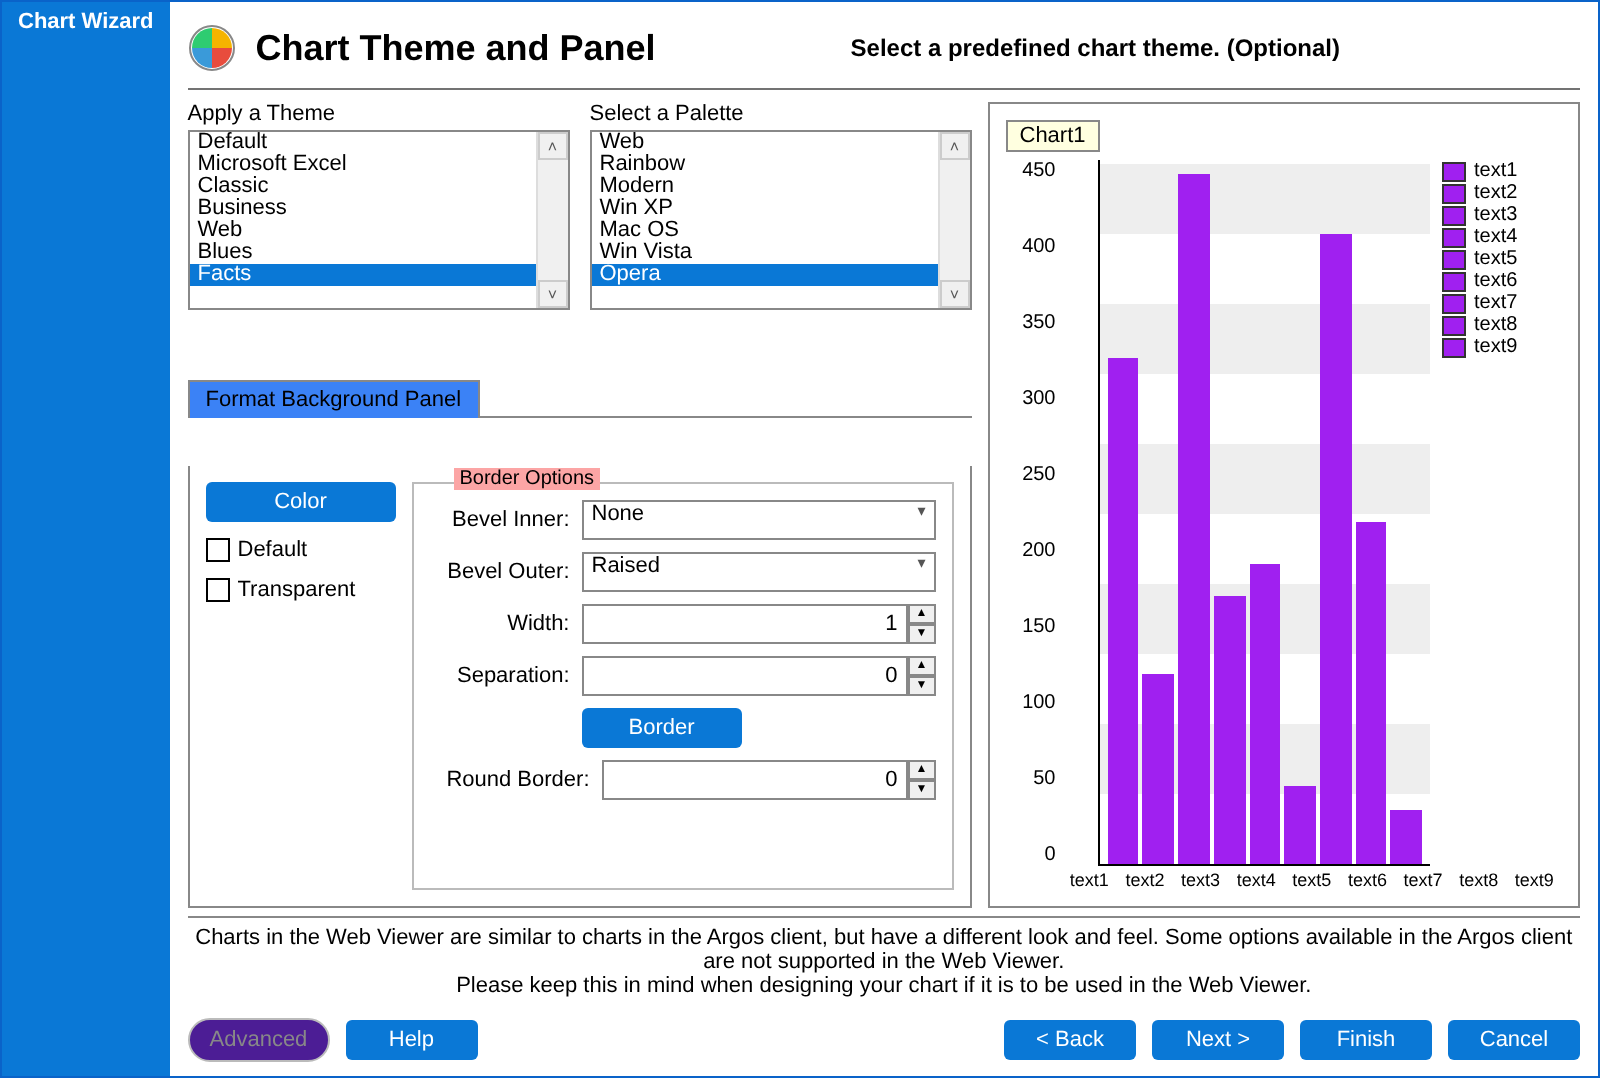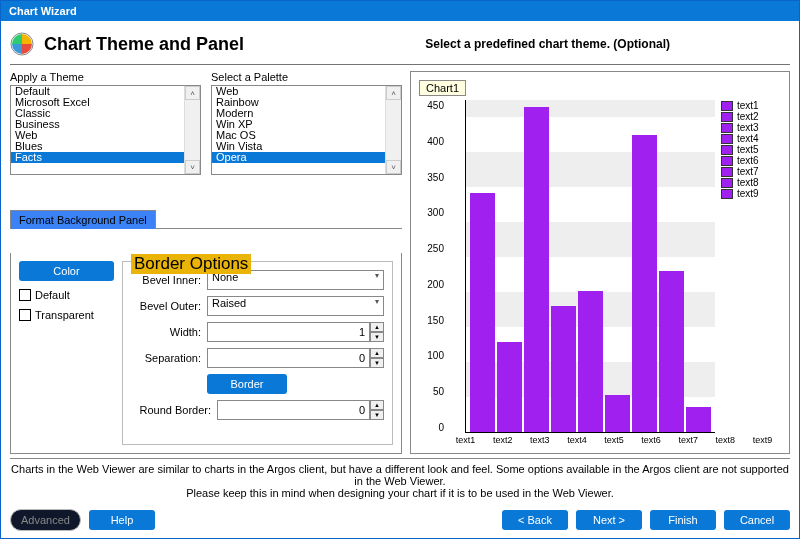--- a/index.html
+++ b/index.html
@@ -1,17 +1,17 @@
 <!DOCTYPE html>
 <html><head>
 <meta charset="utf-8">
 <style>
   * { box-sizing: border-box; font-family: "Segoe UI", Tahoma, sans-serif; }
   body { margin: 0; background: #fff; }
-  .window { width: 800px; height: 539px; border: 1px solid #0a63c9; display: flex; flex-direction: column; }
+  .window { width: 800px; height: 539px; border: 1px solid #0a63c9; display: flex; flex-direction: row; }
   .titlebar { background: #0a78d6; color: #fff; font-size: 11px; font-weight: bold; padding: 4px 8px; }
   .content { flex: 1; display: flex; flex-direction: column; padding: 5px 9px 5px 9px; overflow: hidden; }
   .header-row { display: flex; align-items: center; padding: 6px 0 8px 0; border-bottom: 1px solid #737373; }
   .icon-circle { width: 24px; height: 24px; margin-right: 10px; }
   .icon-circle svg { width: 24px; height: 24px; }
   .page-title { font-size: 18px; font-weight: bold; flex: 0 0 auto; }
   .page-subtitle { font-size: 12px; font-weight: bold; margin-left: auto; padding-right: 120px; }
   .main-row { display: flex; flex: 1; margin-top: 6px; min-height: 0; }
   .left-col { width: 400px; display: flex; flex-direction: column; padding-right: 8px; gap: 24px; }
   .right-col { flex: 1; border: 1px solid #888; padding: 8px; display: flex; flex-direction: column; position: relative; }
@@ -26,21 +26,21 @@
   .scroll-arrow { height: 14px; line-height: 14px; width: 100%; text-align: center; background: #f0f0f0; border: 1px solid #ccc; }
   .tab-row { margin-top: 10px; display: flex; border-bottom: 1px solid #888; }
   .tab { font-size: 11px; padding: 3px 8px; border: 1px solid #888; border-bottom: none; background: #efefef; position: relative; top: 1px; }
   .tab.active { background: #3b82f6; }
   .panel-body { border: 1px solid #888; border-top: none; flex: 1; padding: 8px; display: flex; gap: 8px; }
   .panel-left { width: 95px; display: flex; flex-direction: column; gap: 8px; }
   .btn { background: #0a78d6; color: #fff; border: none; border-radius: 3px; font-size: 11px; padding: 4px 10px; cursor: pointer; text-align: center; }
   .chk-row { display: flex; align-items: center; font-size: 11px; gap: 4px; }
   .chk { width: 12px; height: 12px; border: 1px solid #000; display: inline-block; }
   .fieldset { border: 1px solid #bbb; flex: 1; padding: 8px 8px 8px 8px; position: relative; }
-  .fieldset-legend { position: absolute; top: -8px; left: 8px; background: #eab308; font-size: 17px; padding: 0 3px; }
+  .fieldset-legend { position: absolute; top: -8px; left: 20px; background: #fca5a5; font-size: 10px; padding: 0 3px; }
   .form-row { display: flex; align-items: center; margin-bottom: 6px; gap: 6px; }
   .form-label { width: 70px; text-align: right; font-size: 11px; }
   .form-input, .form-select { flex: 1; border: 1px solid #888; font-size: 11px; height: 20px; padding: 0 4px; background: #fff; }
   .form-select { display: flex; justify-content: space-between; align-items: flex-start; }
   .sel-caret { font-size: 8px; color: #555; }
   .spinner { display: flex; flex: 1; }
   .spinner-input { flex: 1; border: 1px solid #888; text-align: right; padding: 0 4px; font-size: 11px; height: 20px; }
   .spinner-btns { width: 14px; display: flex; flex-direction: column; }
   .spinner-btn { flex: 1; border: 1px solid #888; font-size: 6px; display: flex; align-items: center; justify-content: center; background: #f0f0f0; line-height: 1; }
   .chart-title-box { border: 1px solid #888; background: #ffffe0; font-size: 11px; padding: 1px 6px; align-self: flex-start; margin-bottom: 4px; }
@@ -50,21 +50,21 @@
   .plot { flex: 1; border-left: 1px solid #000; border-bottom: 1px solid #000; position: relative; display: flex; align-items: flex-end; gap: 2px; padding: 0 4px; background: repeating-linear-gradient(to top, #fff 0px, #fff 35px, #eee 35px, #eee 70px); }
   .bar { flex: 1; background: #a020f0; }
   .x-labels { display: flex; font-size: 9px; padding-left: 28px; margin-top: 2px; }
   .x-label { flex: 1; text-align: center; }
   .legend-col { width: 60px; margin-left: 6px; }
   .legend-item { display: flex; align-items: center; font-size: 10px; gap: 4px; }
   .legend-swatch { width: 12px; height: 10px; background: #a020f0; border: 1px solid #333; }
   .footer-note { font-size: 11px; text-align: center; color: #000; padding: 4px 0; border-top: 1px solid #888; margin-top: 4px; }
   .button-bar { display: flex; padding: 6px 0 2px 0; align-items: center; }
   .button-bar .btn { min-width: 66px; margin-left: 8px; }
-  .btn-disabled { background: #0f172a; color: #888; border: 1px solid #bbb; border-radius: 11px; font-size: 11px; padding: 4px 10px; text-align: center; min-width: 66px; }
+  .btn-disabled { background: #4c1d95; color: #888; border: 1px solid #bbb; border-radius: 11px; font-size: 11px; padding: 4px 10px; text-align: center; min-width: 66px; }
   .spacer { flex: 1; }
 </style>
 </head>
 <body>
 
 <div class="window">
   <div class="titlebar">
     <span>Chart Wizard</span>
   </div>
   <div class="content">

